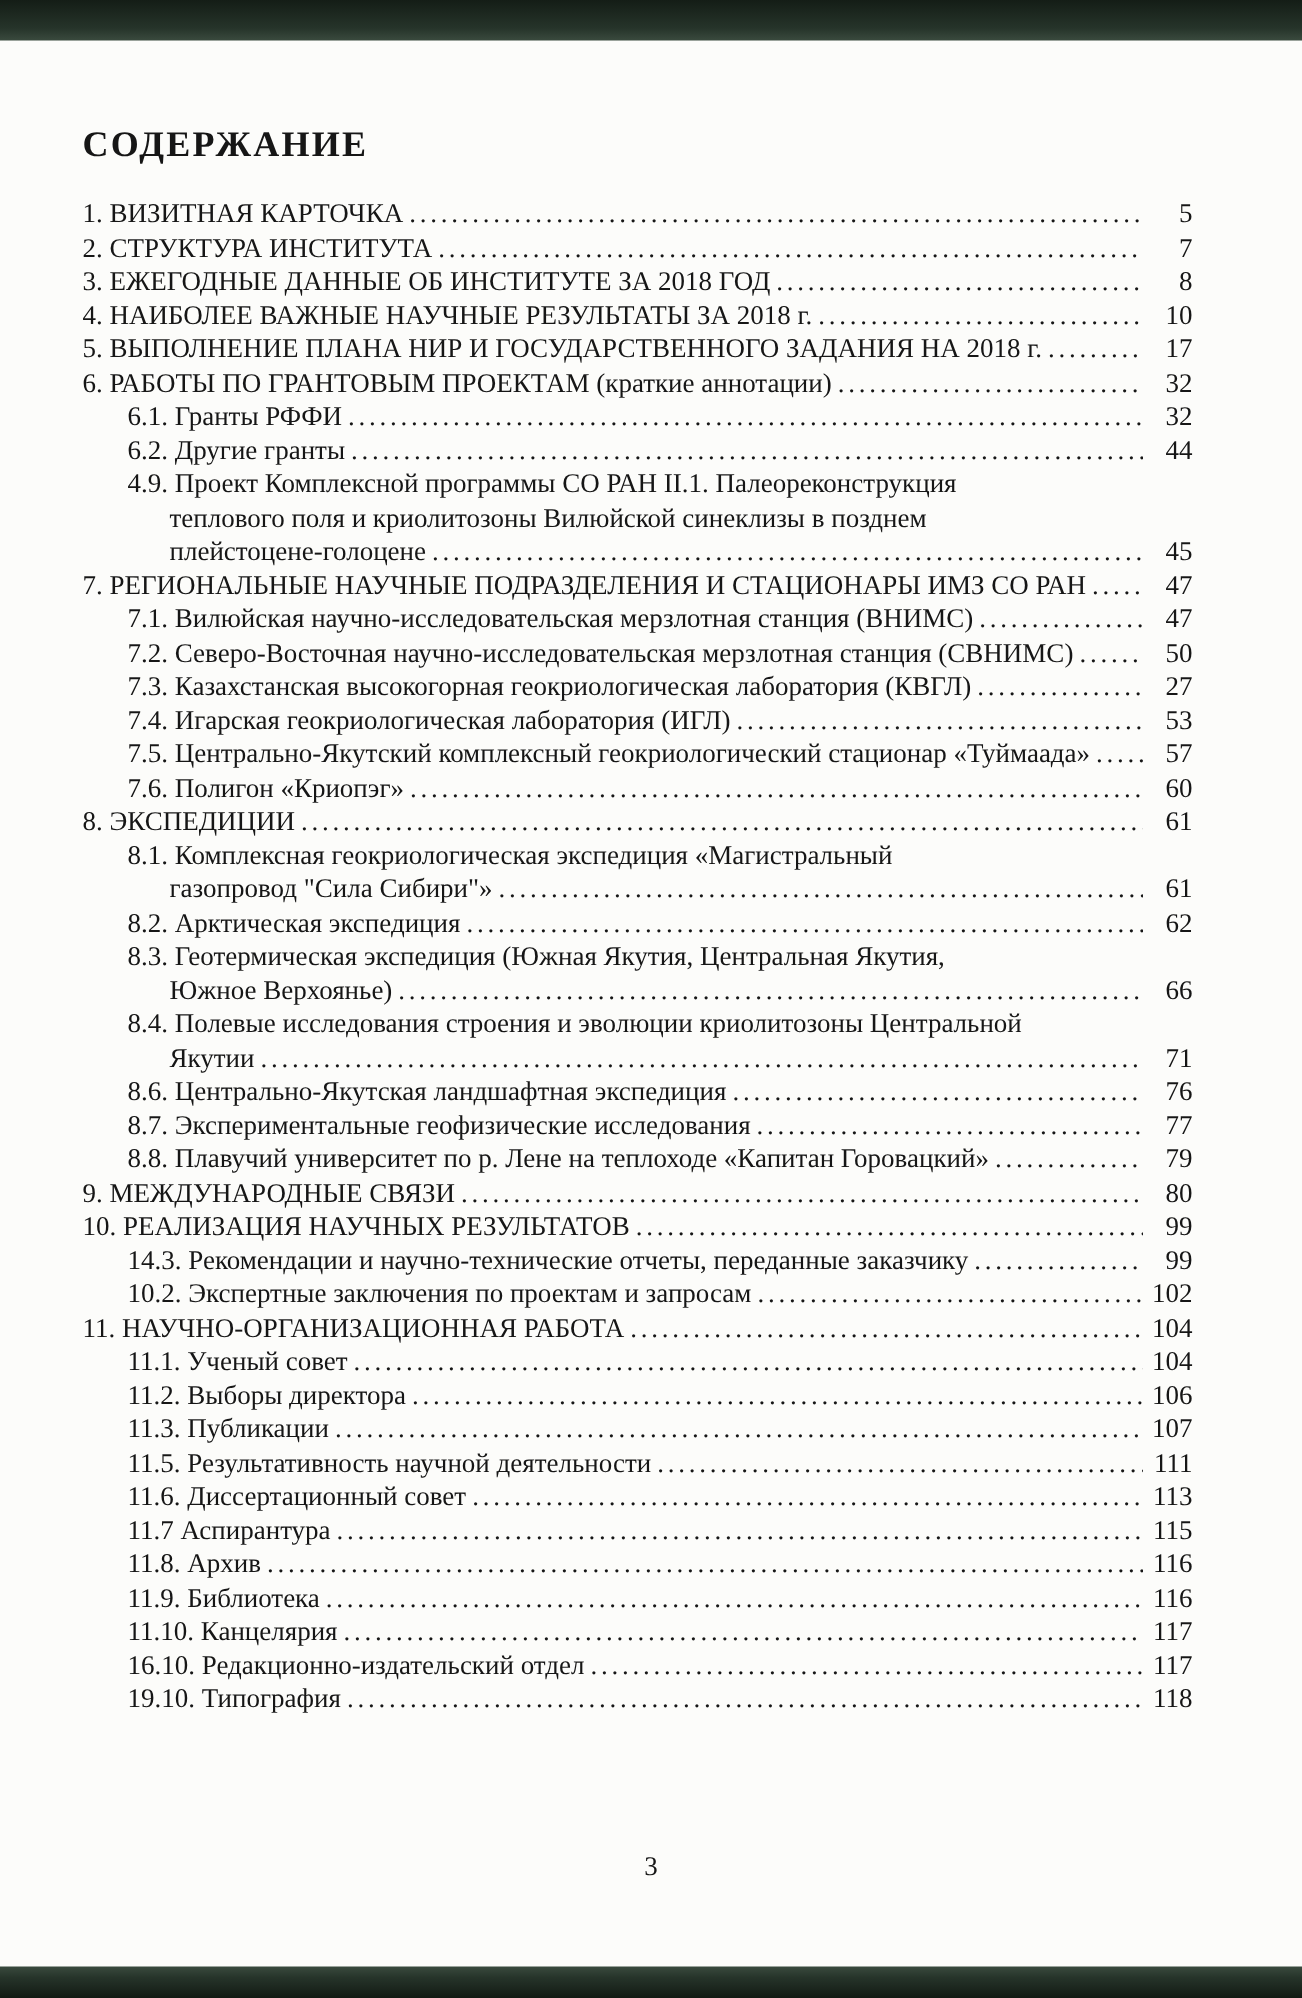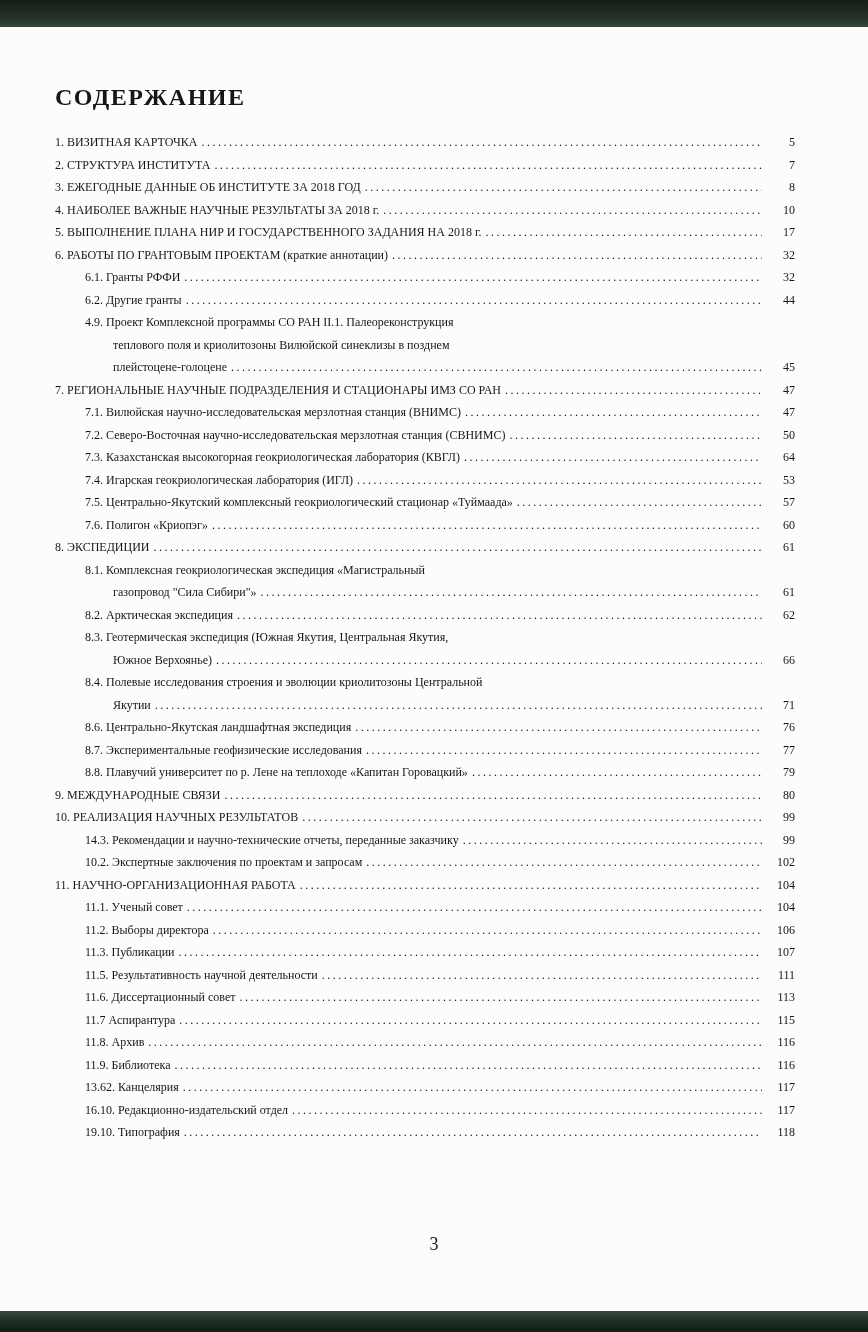--- a/index.html
+++ b/index.html
@@ -45,21 +45,21 @@
     margin-bottom: 20px;
     font-size: 24px;
     font-weight: bold;
     letter-spacing: 1.5px;
   }
   .toc-list { width: 100%; }
   .toc-row {
     display: flex;
     align-items: baseline;
     line-height: 22.5px;
-    font-size: 12px;
+    font-size: 18px;
   }
   .toc-row.indent-1 { padding-left: 30px; }
   .toc-row.cont { padding-left: 58px; }
   .toc-label { white-space: nowrap; }
   .toc-dots {
     flex: 1 1 auto;
     min-width: 0;
     overflow: hidden;
     white-space: nowrap;
     margin: 0 5px 0 4px;
@@ -155,21 +155,21 @@
         <span class="toc-page">47</span>
       </div>
       <div class="toc-row indent-1">
         <span class="toc-label">7.2. Северо-Восточная научно-исследовательская мерзлотная станция (СВНИМС)</span>
         <span class="toc-dots"></span>
         <span class="toc-page">50</span>
       </div>
       <div class="toc-row indent-1">
         <span class="toc-label">7.3. Казахстанская высокогорная геокриологическая лаборатория (КВГЛ)</span>
         <span class="toc-dots"></span>
-        <span class="toc-page">64</span>
+        <span class="toc-page">27</span>
       </div>
       <div class="toc-row indent-1">
         <span class="toc-label">7.4. Игарская геокриологическая лаборатория (ИГЛ)</span>
         <span class="toc-dots"></span>
         <span class="toc-page">53</span>
       </div>
       <div class="toc-row indent-1">
         <span class="toc-label">7.5. Центрально-Якутский комплексный геокриологический стационар «Туймаада»</span>
         <span class="toc-dots"></span>
         <span class="toc-page">57</span>
@@ -287,21 +287,21 @@
         <span class="toc-label">11.8. Архив</span>
         <span class="toc-dots"></span>
         <span class="toc-page">116</span>
       </div>
       <div class="toc-row indent-1">
         <span class="toc-label">11.9. Библиотека</span>
         <span class="toc-dots"></span>
         <span class="toc-page">116</span>
       </div>
       <div class="toc-row indent-1">
-        <span class="toc-label">13.62. Канцелярия</span>
+        <span class="toc-label">11.10. Канцелярия</span>
         <span class="toc-dots"></span>
         <span class="toc-page">117</span>
       </div>
       <div class="toc-row indent-1">
         <span class="toc-label">16.10. Редакционно-издательский отдел</span>
         <span class="toc-dots"></span>
         <span class="toc-page">117</span>
       </div>
       <div class="toc-row indent-1">
         <span class="toc-label">19.10. Типография</span>

